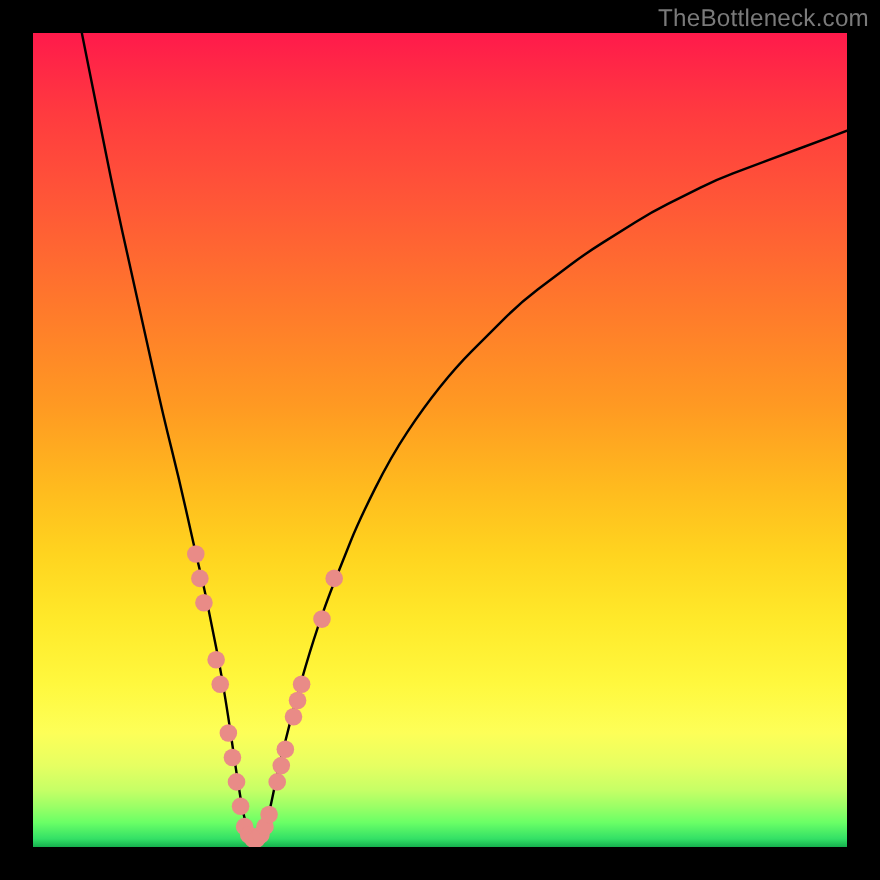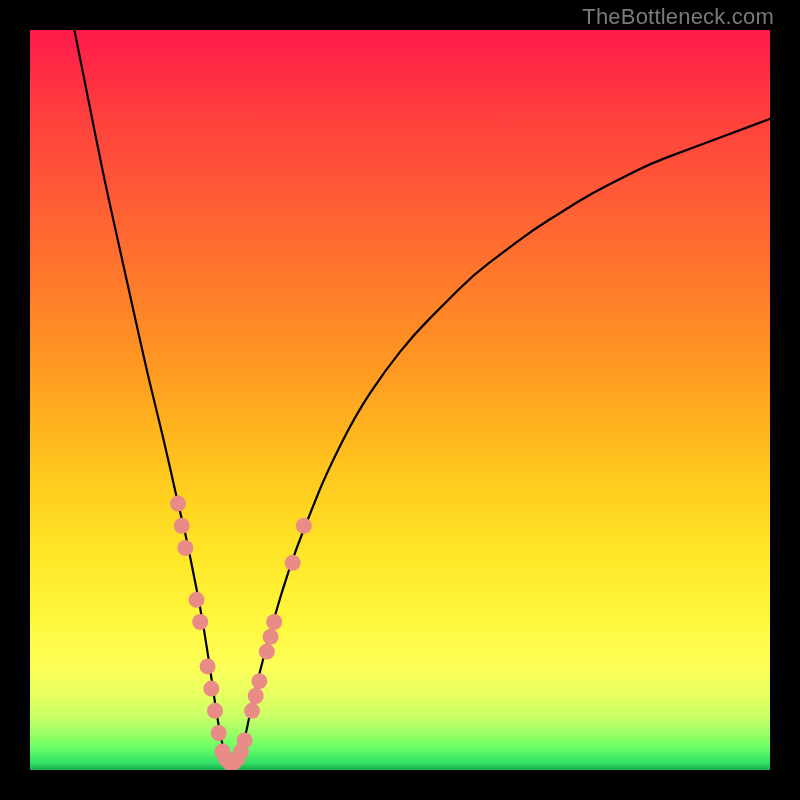--- a/index.html
+++ b/index.html
@@ -42,21 +42,21 @@
       #c6ff66 93%,
       #9cff66 95%,
       #6aff66 97%,
       #33e066 99%,
       #16b04e 100%
     );
   }
   .watermark {
     position: absolute;
     top: 4px;
-    right: 26px;
+    right: 10px;
     color: #7a7a7a;
     font-size: 22px;
     font-weight: 500;
     letter-spacing: 0.2px;
     user-select: none;
   }
   svg.overlay {
     position: absolute;
     left: 0;
     top: 0;

